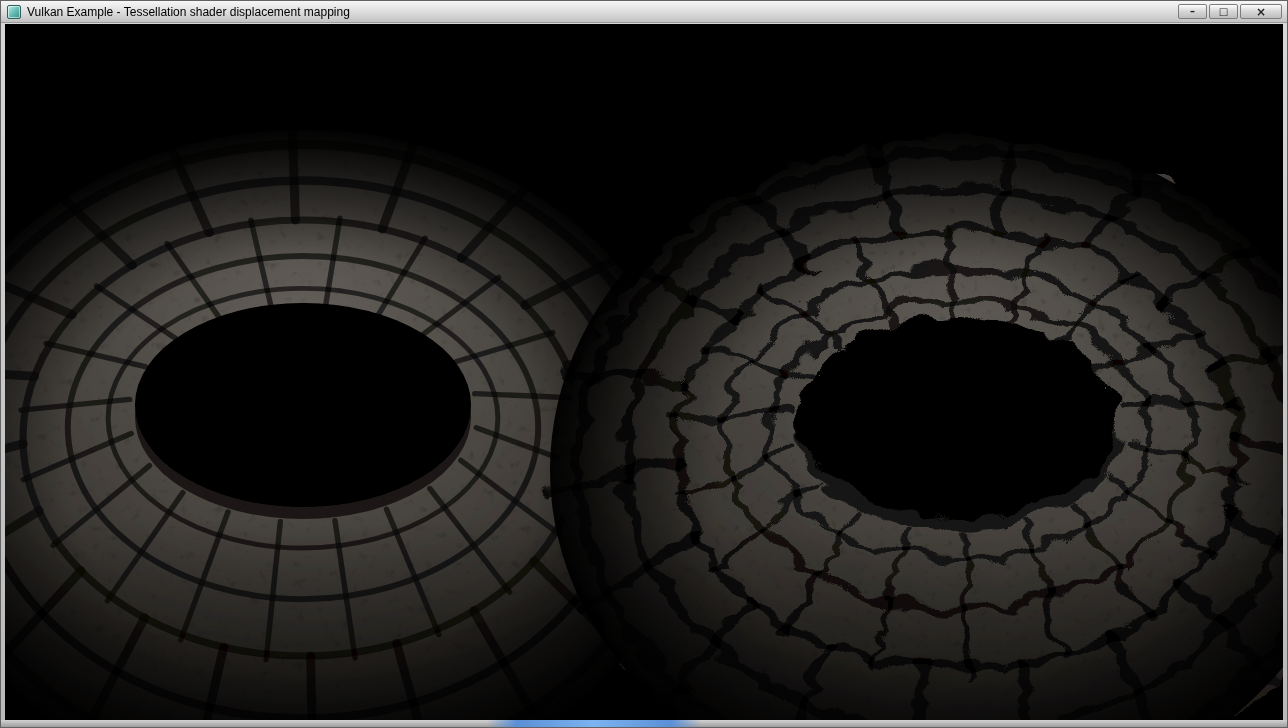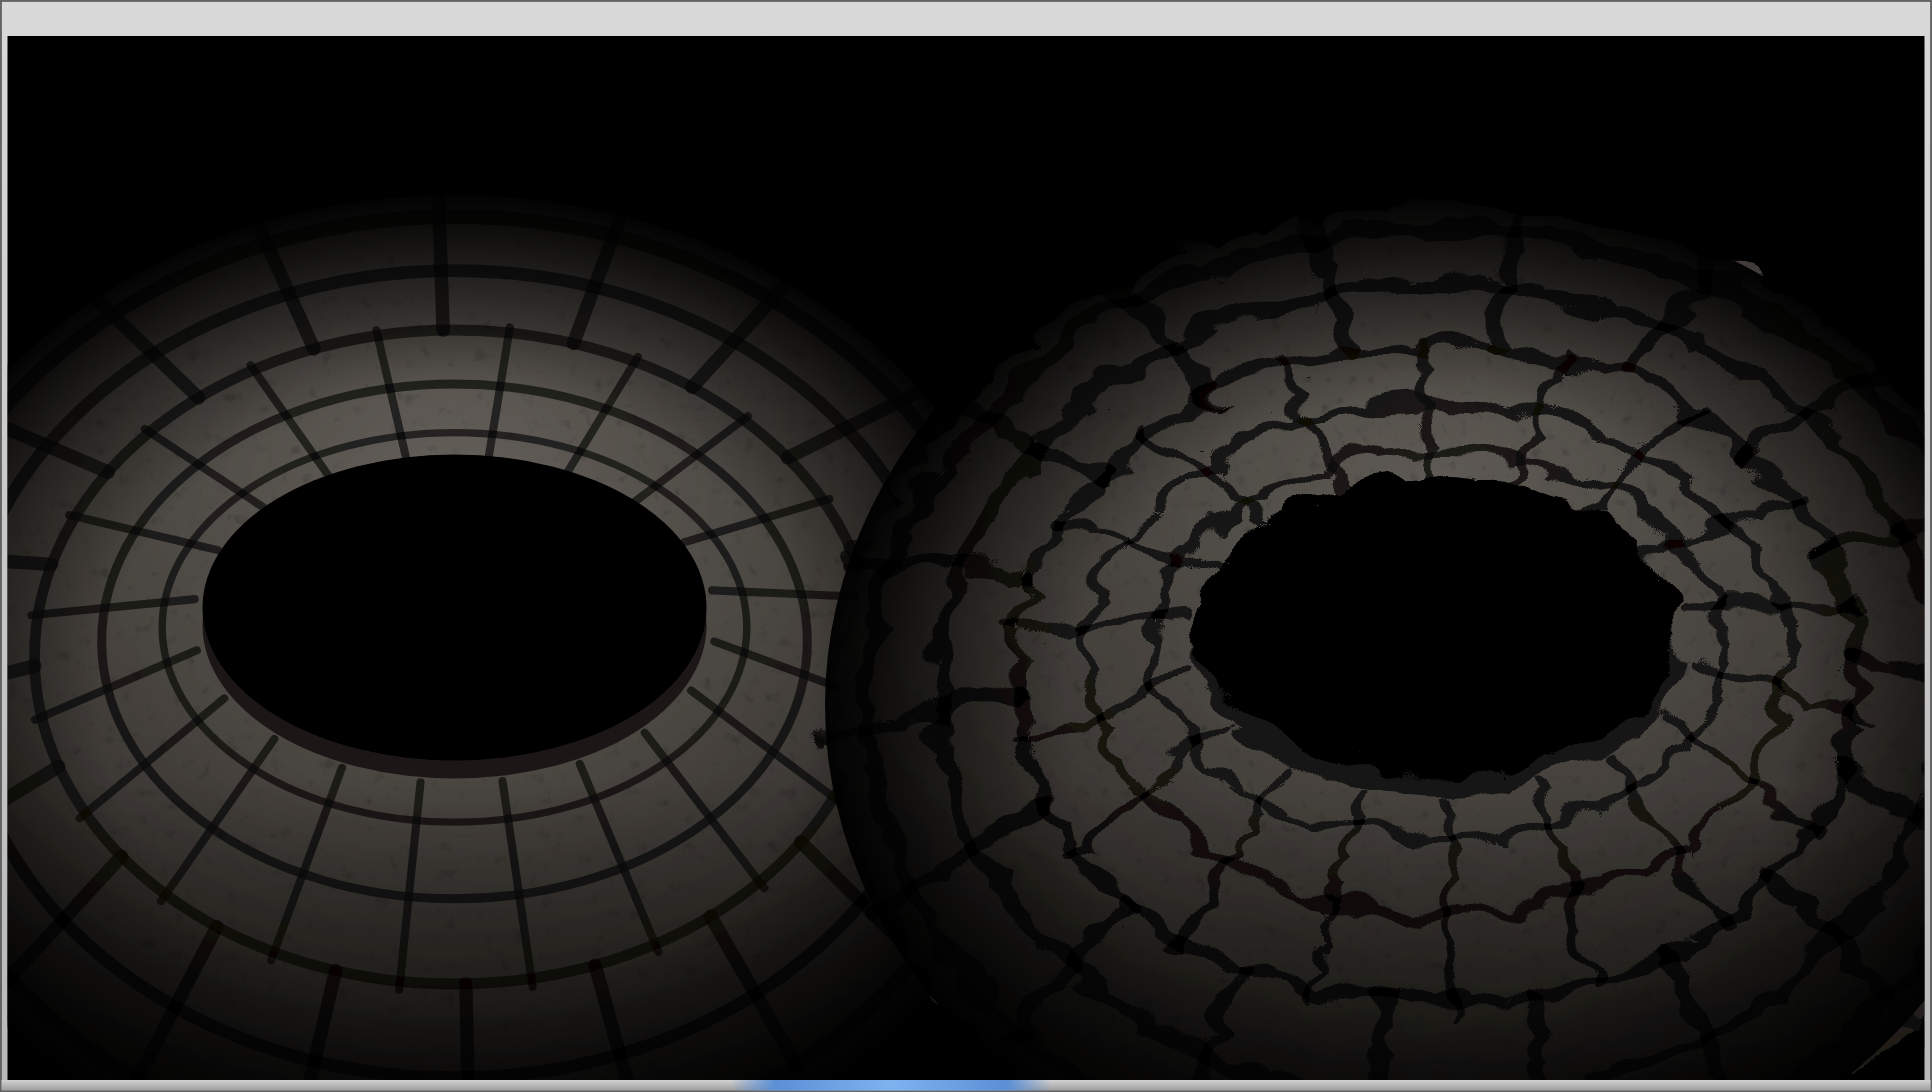--- a/index.html
+++ b/index.html
@@ -51,20 +51,35 @@
   .taskglow{
     position:absolute;left:486px;width:214px;top:0;bottom:0;
     background:linear-gradient(90deg,rgba(90,140,210,0),#5b8fd6 14%,#7db3ef 50%,#5b8fd6 86%,rgba(90,140,210,0));
   }
 </style>
 </head>
 <body>
 
 <div class="window">
 
+  <div class="titlebar">
+    <span class="app-icon"></span>
+    <span class="title">Vulkan Example - Tessellation shader displacement mapping</span>
+    <div class="winbtns">
+      <div class="winbtn">
+        <span>–</span>
+      </div>
+      <div class="winbtn">
+        <span>□</span>
+      </div>
+      <div class="winbtn close">
+        <span>×</span>
+      </div>
+    </div>
+  </div>
 
   <div class="viewport">
     <svg id="scene" viewBox="0 0 1278 696" preserveAspectRatio="none">
       <defs id="scene-defs">
         <filter id="stoneL" x="-8%" y="-8%" width="116%" height="116%">
           <feTurbulence type="fractalNoise" baseFrequency="0.11" numOctaves="4" seed="4" result="n"></feTurbulence>
           <feColorMatrix in="n" type="matrix" values="0 0 0 0 0  0 0 0 0 0  0 0 0 0 0  0.45 0.45 0.45 0 0" result="na"></feColorMatrix>
           <feComposite in="SourceGraphic" in2="na" operator="arithmetic" k1="1.15" k2="0.33" k3="0" k4="0"></feComposite>
         </filter>
         <filter id="stoneR" x="-10%" y="-10%" width="120%" height="120%">

